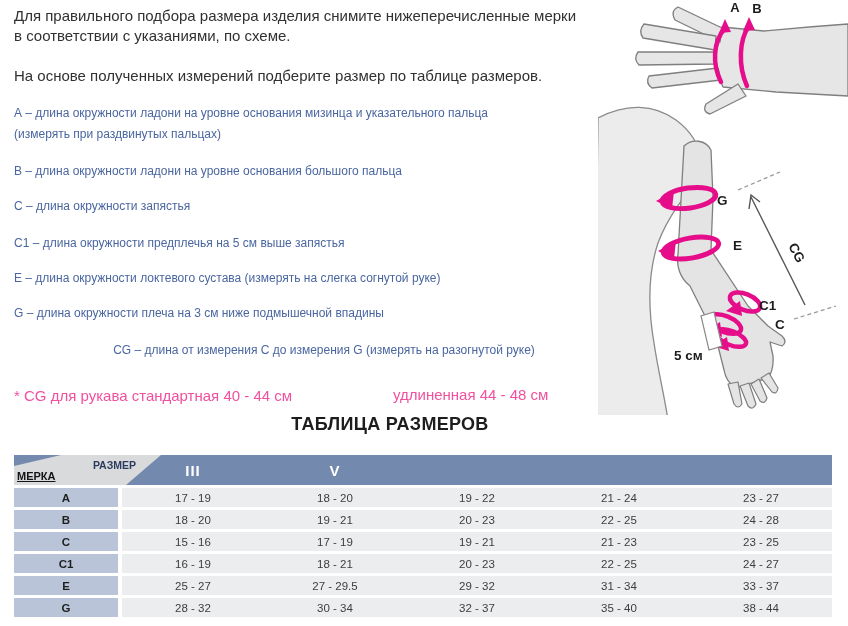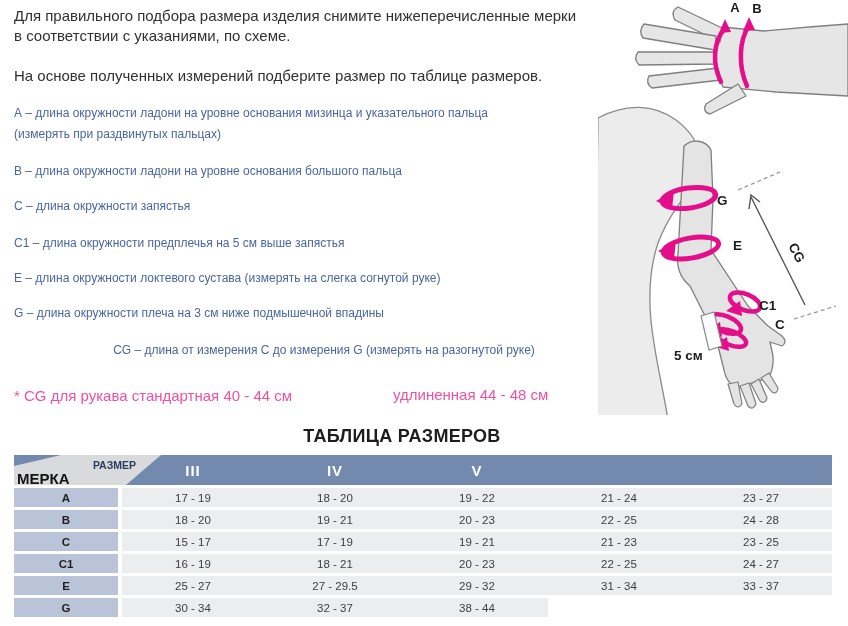--- a/index.html
+++ b/index.html
@@ -15,33 +15,33 @@
   .mi0{top:103px;width:480px;}
   .mi1{top:161px;width:620px;}
   .mi2{top:196px;width:620px;}
   .mi3{top:233px;width:620px;}
   .mi4{top:268px;width:620px;}
   .mi5{top:303px;width:620px;}
   .mi6{top:340px;width:620px;text-align:center;}
   .note{position:absolute;left:0;top:386px;width:848px;height:20px;font-size:15px;color:#f1509f;}
   .note .nleft{position:absolute;left:14px;top:1px;}
   .note .nright{position:absolute;left:393px;top:0;}
-  .table-title{position:absolute;left:0;top:414px;width:780px;margin:12px;text-align:center;
+  .table-title{position:absolute;left:0;top:414px;width:780px;margin:0;text-align:center;
     font-size:18px;font-weight:bold;letter-spacing:.3px;color:#1d1d1d;}
   
   .size-table{position:absolute;left:14px;top:455px;width:818px;}
   .thead{position:relative;display:grid;grid-template-columns:104px 4px repeat(5,1fr);
     height:30px;background:#7389ad;}
   .thead .colh{grid-row:1;display:flex;align-items:center;justify-content:center;
     color:#ffffff;font-weight:bold;font-size:15px;letter-spacing:1px;}
   .corner{position:absolute;left:0;top:0;width:150px;height:30px;background:#d8dadb;
     -webkit-clip-path:polygon(47px 0,147px 0,112px 30px,0 30px,0 11px);
     clip-path:polygon(47px 0,147px 0,112px 30px,0 30px,0 11px);}
   .corner-size{position:absolute;left:44px;top:4px;font-size:10.5px;font-weight:bold;color:#2b3c5e;padding-left:35px;}
-  .corner-measure{position:absolute;left:3px;top:15px;font-size:15px;font-weight:bold;color:#141414;text-decoration:underline;}
+  .corner-measure{position:absolute;left:3px;top:15px;font-size:11px;font-weight:bold;color:#141414;text-decoration:underline;}
   .trow{display:grid;grid-template-columns:104px 4px repeat(5,1fr);height:19px;margin-top:3px;}
   .tlabel{background:#b9c4d8;display:flex;align-items:center;justify-content:center;
     font-size:11.5px;font-weight:bold;color:#1f1f1f;}
   .tgap{background:transparent;}
   .tval{background:#ebedee;display:flex;align-items:center;justify-content:center;
     font-size:11.5px;color:#3d3d3d;}
   
   .hand-illu{position:absolute;left:626px;top:0;}
   .arm-illu{position:absolute;left:598px;top:98px;}
   .illu-label{font-family:"Liberation Sans",sans-serif;font-weight:bold;fill:#1c1c1c;}
@@ -73,21 +73,20 @@
     <div class="thead">
       <div class="corner">
         <span class="corner-size">РАЗМЕР</span>
         <span class="corner-measure">МЕРКА</span>
       </div>
       <div></div>
         <div></div>
       <div class="colh">I</div>
       <div class="colh">II</div>
       <div class="colh">III</div>
-      <div class="colh">IV</div>
       <div class="colh">V</div>
     </div>
 
     <div class="trow">
       <div class="tlabel">А</div>
         <div class="tgap"></div>
       <div class="tval">17 - 19</div>
       <div class="tval">18 - 20</div>
       <div class="tval">19 - 22</div>
       <div class="tval">21 - 24</div>
@@ -98,21 +97,21 @@
         <div class="tgap"></div>
       <div class="tval">18 - 20</div>
       <div class="tval">19 - 21</div>
       <div class="tval">20 - 23</div>
       <div class="tval">22 - 25</div>
       <div class="tval">24 - 28</div>
     </div>
     <div class="trow">
       <div class="tlabel">С</div>
         <div class="tgap"></div>
-      <div class="tval">15 - 17</div>
+      <div class="tval">15 - 16</div>
       <div class="tval">17 - 19</div>
       <div class="tval">19 - 21</div>
       <div class="tval">21 - 23</div>
       <div class="tval">23 - 25</div>
     </div>
     <div class="trow">
       <div class="tlabel">С1</div>
         <div class="tgap"></div>
       <div class="tval">16 - 19</div>
       <div class="tval">18 - 21</div>
@@ -125,22 +124,24 @@
         <div class="tgap"></div>
       <div class="tval">25 - 27</div>
       <div class="tval">27 - 29.5</div>
       <div class="tval">29 - 32</div>
       <div class="tval">31 - 34</div>
       <div class="tval">33 - 37</div>
     </div>
     <div class="trow">
       <div class="tlabel">G</div>
         <div class="tgap"></div>
+      <div class="tval">28 - 32</div>
       <div class="tval">30 - 34</div>
       <div class="tval">32 - 37</div>
+      <div class="tval">35 - 40</div>
       <div class="tval">38 - 44</div>
     </div>
   </div>
 
   <svg class="hand-illu" width="222" height="118" viewBox="0 0 222 118">
     <g stroke="#7f7f7f" stroke-width="1.3" fill="#e6e6e6" stroke-linejoin="round">
       <path d="M222,24 C180,27 160,29 138,31 L96,27 C86,40 85,62 97,87 L150,92 L222,96 Z"></path>
       <path d="M96,28 L52,7 Q44,11 49,20 L94,42 Z"></path>
       <path d="M90,36 L18,24 Q12,31 17,38 L89,50 Z"></path>
       <path d="M88,52 L12,52 Q7,59 13,65 L89,64 Z"></path>

